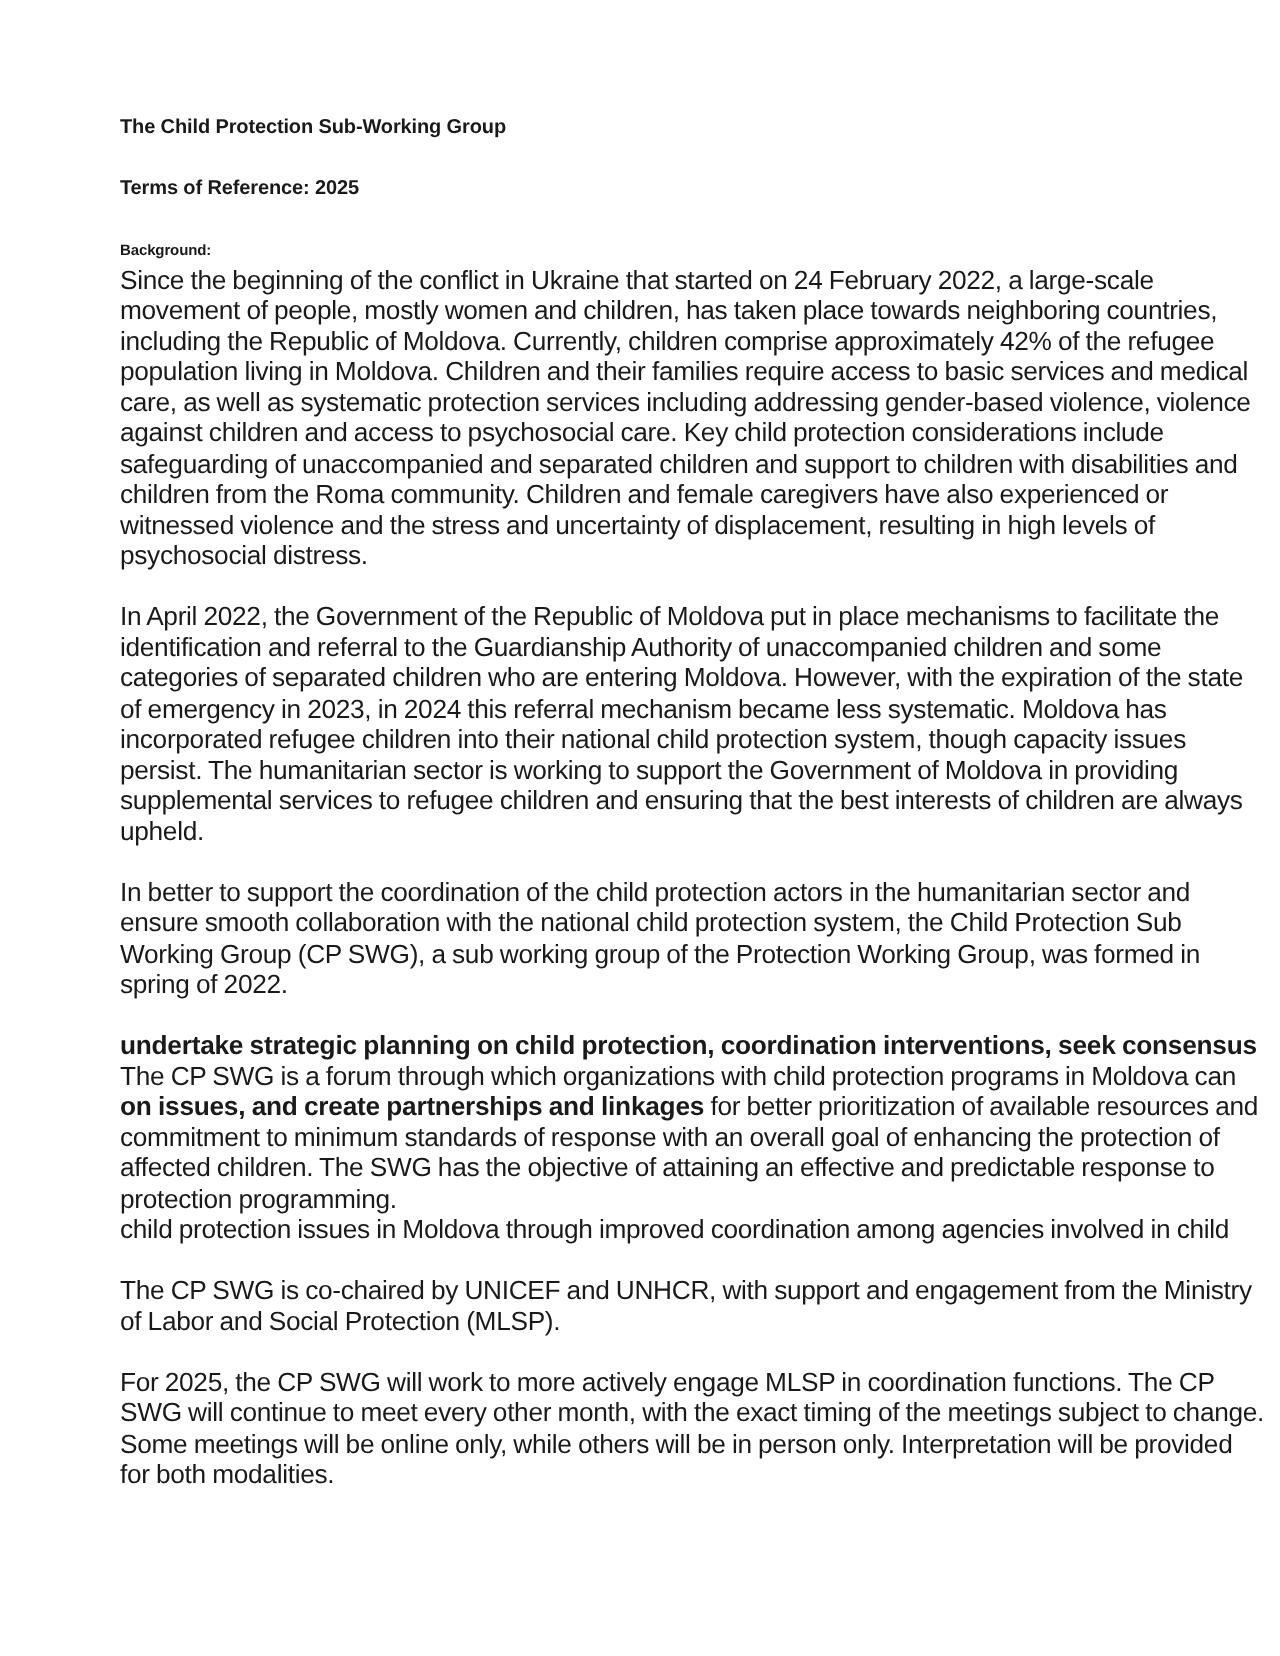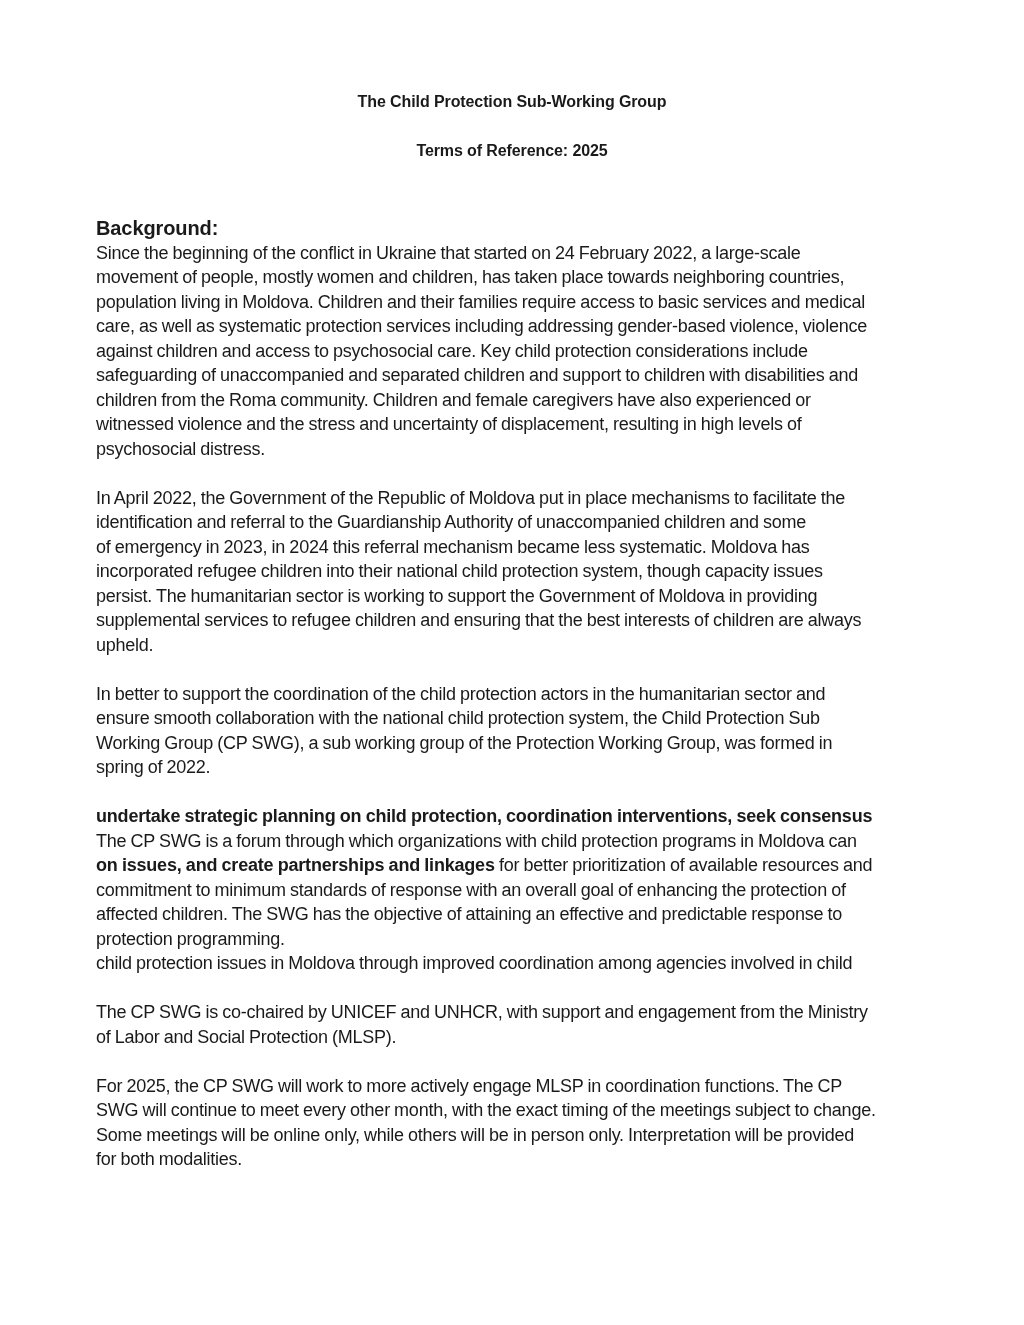--- a/index.html
+++ b/index.html
@@ -15,40 +15,38 @@
       font-family: "Liberation Sans", sans-serif;
       color: #1a1a1a;
     }
     .page {
       position: absolute;
       left: 96px;
       top: 90px;
       width: 832px;
     }
     .title-block {
-      text-align: center;
       font-weight: bold;
       font-size: 16px;
       line-height: 24.5px;
       letter-spacing: -0.1px;
       width: 832px;
       margin-left: 0;
     }
     .title-line { display: block; white-space: nowrap; }
     .spacer { height: 24.5px; }
     .heading {
       font-weight: bold;
-      font-size: 20px;
+      font-size: 12px;
       line-height: 24.5px;
       letter-spacing: -0.1px;
       white-space: nowrap;
-      margin-top: 28px;
     }
     .para {
-      font-size: 18px;
+      font-size: 21px;
       line-height: 24.5px;
       letter-spacing: -0.25px;
       word-spacing: -0.5px;
     }
     .line {
       display: block;
       white-space: nowrap;
     }
     .b { font-weight: bold; letter-spacing: -0.2px; }
   </style>
@@ -62,33 +60,35 @@
     <div class="spacer"></div>
     <span class="title-line">Terms of Reference: 2025</span>
     <div class="spacer"></div>
   </div>
 
   <div class="heading">Background:</div>
 
   <div class="para">
     <span class="line">Since the beginning of the conflict in Ukraine that started on 24 February 2022, a large-scale</span>
     <span class="line">movement of people, mostly women and children, has taken place towards neighboring countries,</span>
+    <span class="line">including the Republic of Moldova. Currently, children comprise approximately 42% of the refugee</span>
     <span class="line">population living in Moldova. Children and their families require access to basic services and medical</span>
     <span class="line">care, as well as systematic protection services including addressing gender-based violence, violence</span>
     <span class="line">against children and access to psychosocial care. Key child protection considerations include</span>
     <span class="line">safeguarding of unaccompanied and separated children and support to children with disabilities and</span>
     <span class="line">children from the Roma community. Children and female caregivers have also experienced or</span>
     <span class="line">witnessed violence and the stress and uncertainty of displacement, resulting in high levels of</span>
     <span class="line">psychosocial distress.</span>
   </div>
   <div class="spacer"></div>
 
   <div class="para">
     <span class="line">In April 2022, the Government of the Republic of Moldova put in place mechanisms to facilitate the</span>
     <span class="line">identification and referral to the Guardianship Authority of unaccompanied children and some</span>
+    <span class="line">categories of separated children who are entering Moldova. However, with the expiration of the state</span>
     <span class="line">of emergency in 2023, in 2024 this referral mechanism became less systematic. Moldova has</span>
     <span class="line">incorporated refugee children into their national child protection system, though capacity issues</span>
     <span class="line">persist. The humanitarian sector is working to support the Government of Moldova in providing</span>
     <span class="line">supplemental services to refugee children and ensuring that the best interests of children are always</span>
     <span class="line">upheld.</span>
   </div>
   <div class="spacer"></div>
 
   <div class="para">
     <span class="line">In better to support the coordination of the child protection actors in the humanitarian sector and</span>

